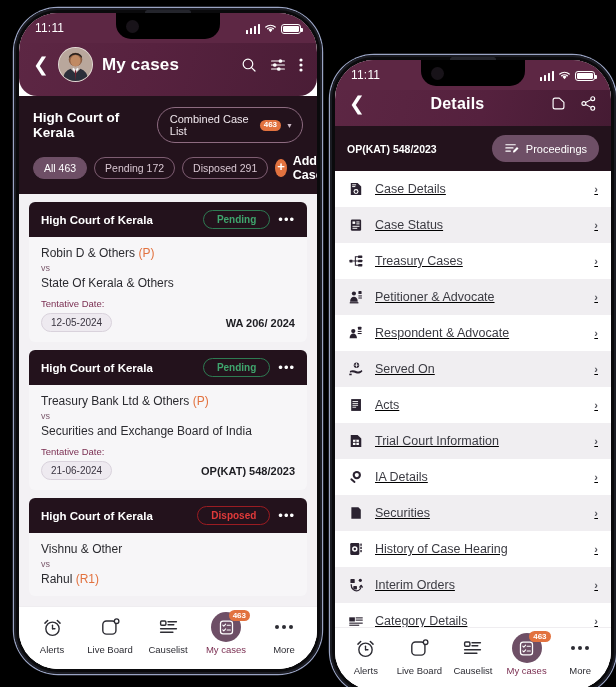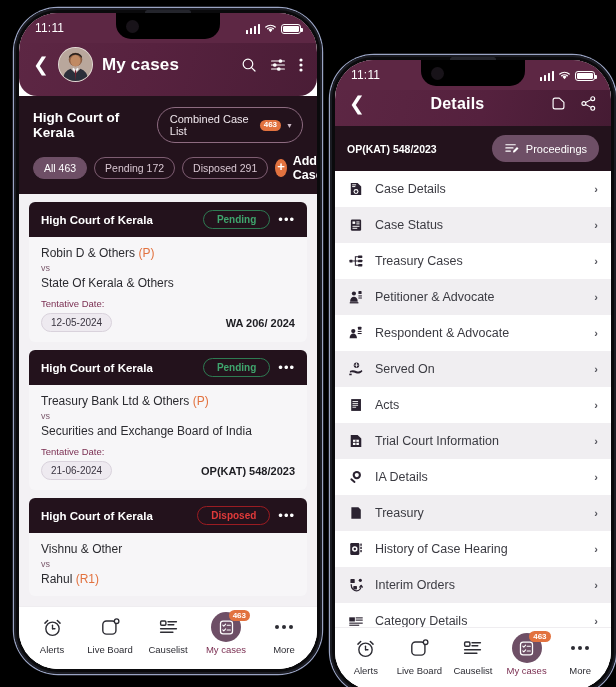--- a/index.html
+++ b/index.html
@@ -155,21 +155,21 @@
     display:flex; align-items:center; justify-content:space-between;
   }
   .caseno-txt { color:#fff; font-size:10.5px; font-weight:bold; }
   .proceedings-btn {
     background:#6e4f66; border-radius:16px; padding:6px 12px;
     display:flex; align-items:center; gap:7px; color:#fff; font-size:11px; cursor:pointer;
   }
   .detail-list { flex:1; background:#fff; overflow:hidden; }
   .detail-row {
     display:flex; align-items:center; gap:11px;
-    padding:10px 13px; background:#fff;
+    padding:10px 13px; background:#fff;text-decoration:underline;
   }
   .detail-row.alt { background:#f0eef1; }
   .detail-label { flex:1; font-size:12.5px; color:#3b3b42; }
   .row-chevron { color:#54545c; font-size:11px; font-weight:bold; }
   .di { width:16px; height:16px; flex:0 0 16px; display:block; }
 
   
   .bottomnav {
     background:#fff; display:flex; align-items:flex-start; justify-content:space-around;
     padding:8px 4px 14px 4px; flex:0 0 auto;
@@ -580,21 +580,21 @@
             <span class="detail-label">IA Details</span>
             <span class="row-chevron">›</span>
           </div>
 
           <div class="detail-row alt">
             <span class="di">
               <svg viewBox="0 0 20 20" width="16" height="16">
                 <path d="M4.2 2.8 H13 L16 5.8 V17.2 H4.2Z" fill="#2a2230"></path>
               </svg>
             </span>
-            <span class="detail-label">Treasury</span>
+            <span class="detail-label">Securities</span>
             <span class="row-chevron">›</span>
           </div>
 
           <div class="detail-row">
             <span class="di">
               <svg viewBox="0 0 20 20" width="16" height="16">
                 <rect x="2.8" y="2.6" width="11.4" height="14.8" rx="1.4" fill="#2a2230"></rect>
                 <circle cx="8.5" cy="10" r="3.4" fill="#fff"></circle>
                 <circle cx="8.5" cy="10" r="1.5" fill="#2a2230"></circle>
                 <rect x="15.4" y="3.2" width="1.8" height="2.8" fill="#2a2230"></rect>

